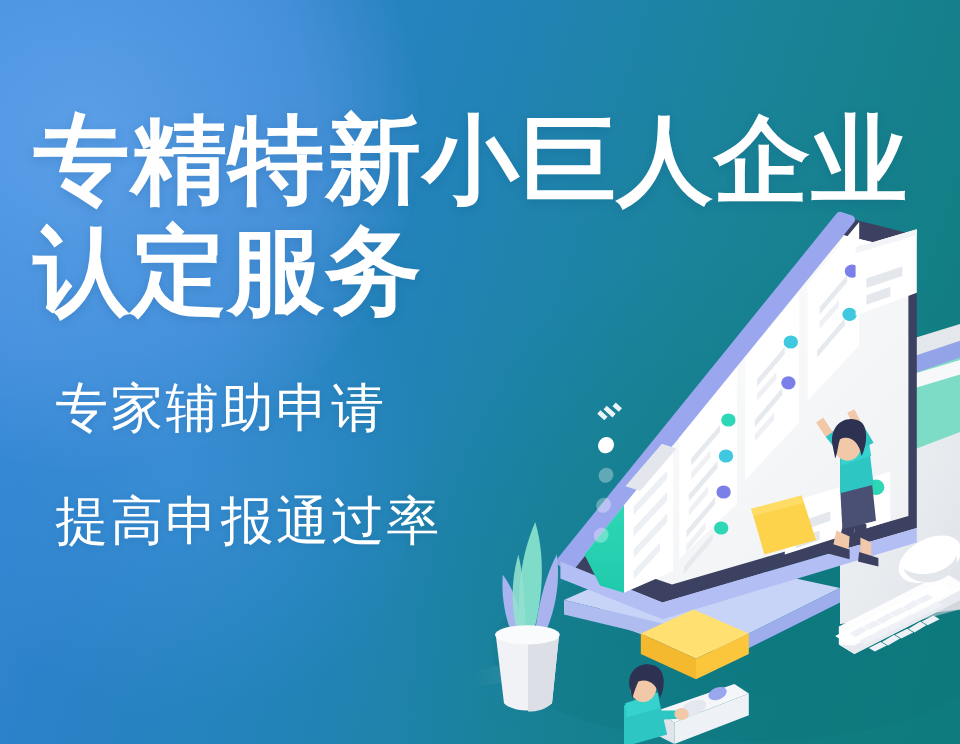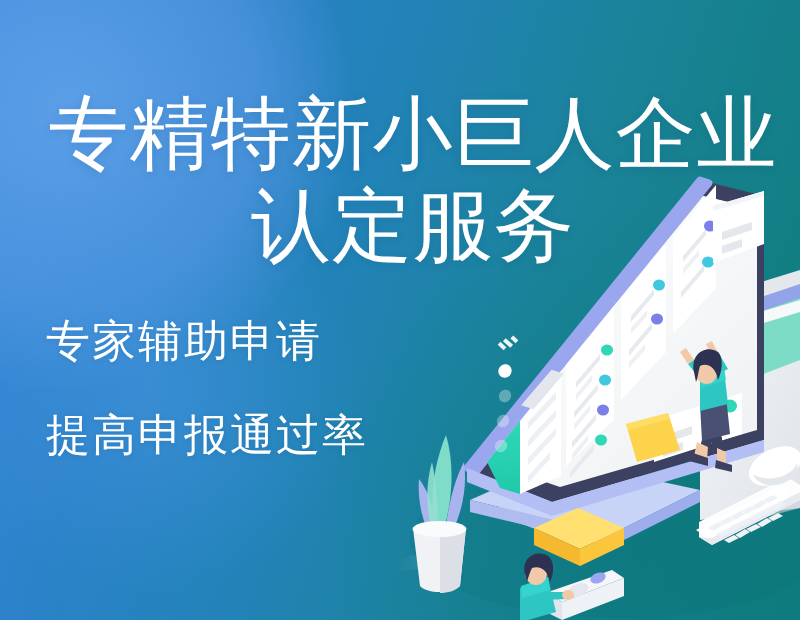--- a/index.html
+++ b/index.html
@@ -45,25 +45,24 @@
     z-index: 6;
   }
   .headline {
     position: absolute;
     left: 28px;
     top: 88px;
     width: 770px;
     color: #ffffff;
     font-size: 80px;
     line-height: 92px;
-    font-weight: normal;
+    font-weight: bold;
     letter-spacing: 1px;
     white-space: pre-line;
     text-shadow: 0 2px 8px rgba(13,70,120,.18);
-    text-align: center;
   }
   .sub {
     position: absolute;
     left: 46px;
     color: #ffffff;
     font-size: 44px;
     line-height: 46px;
     font-weight: normal;
     letter-spacing: 2px;
     text-shadow: 0 1px 5px rgba(13,70,120,.16);

